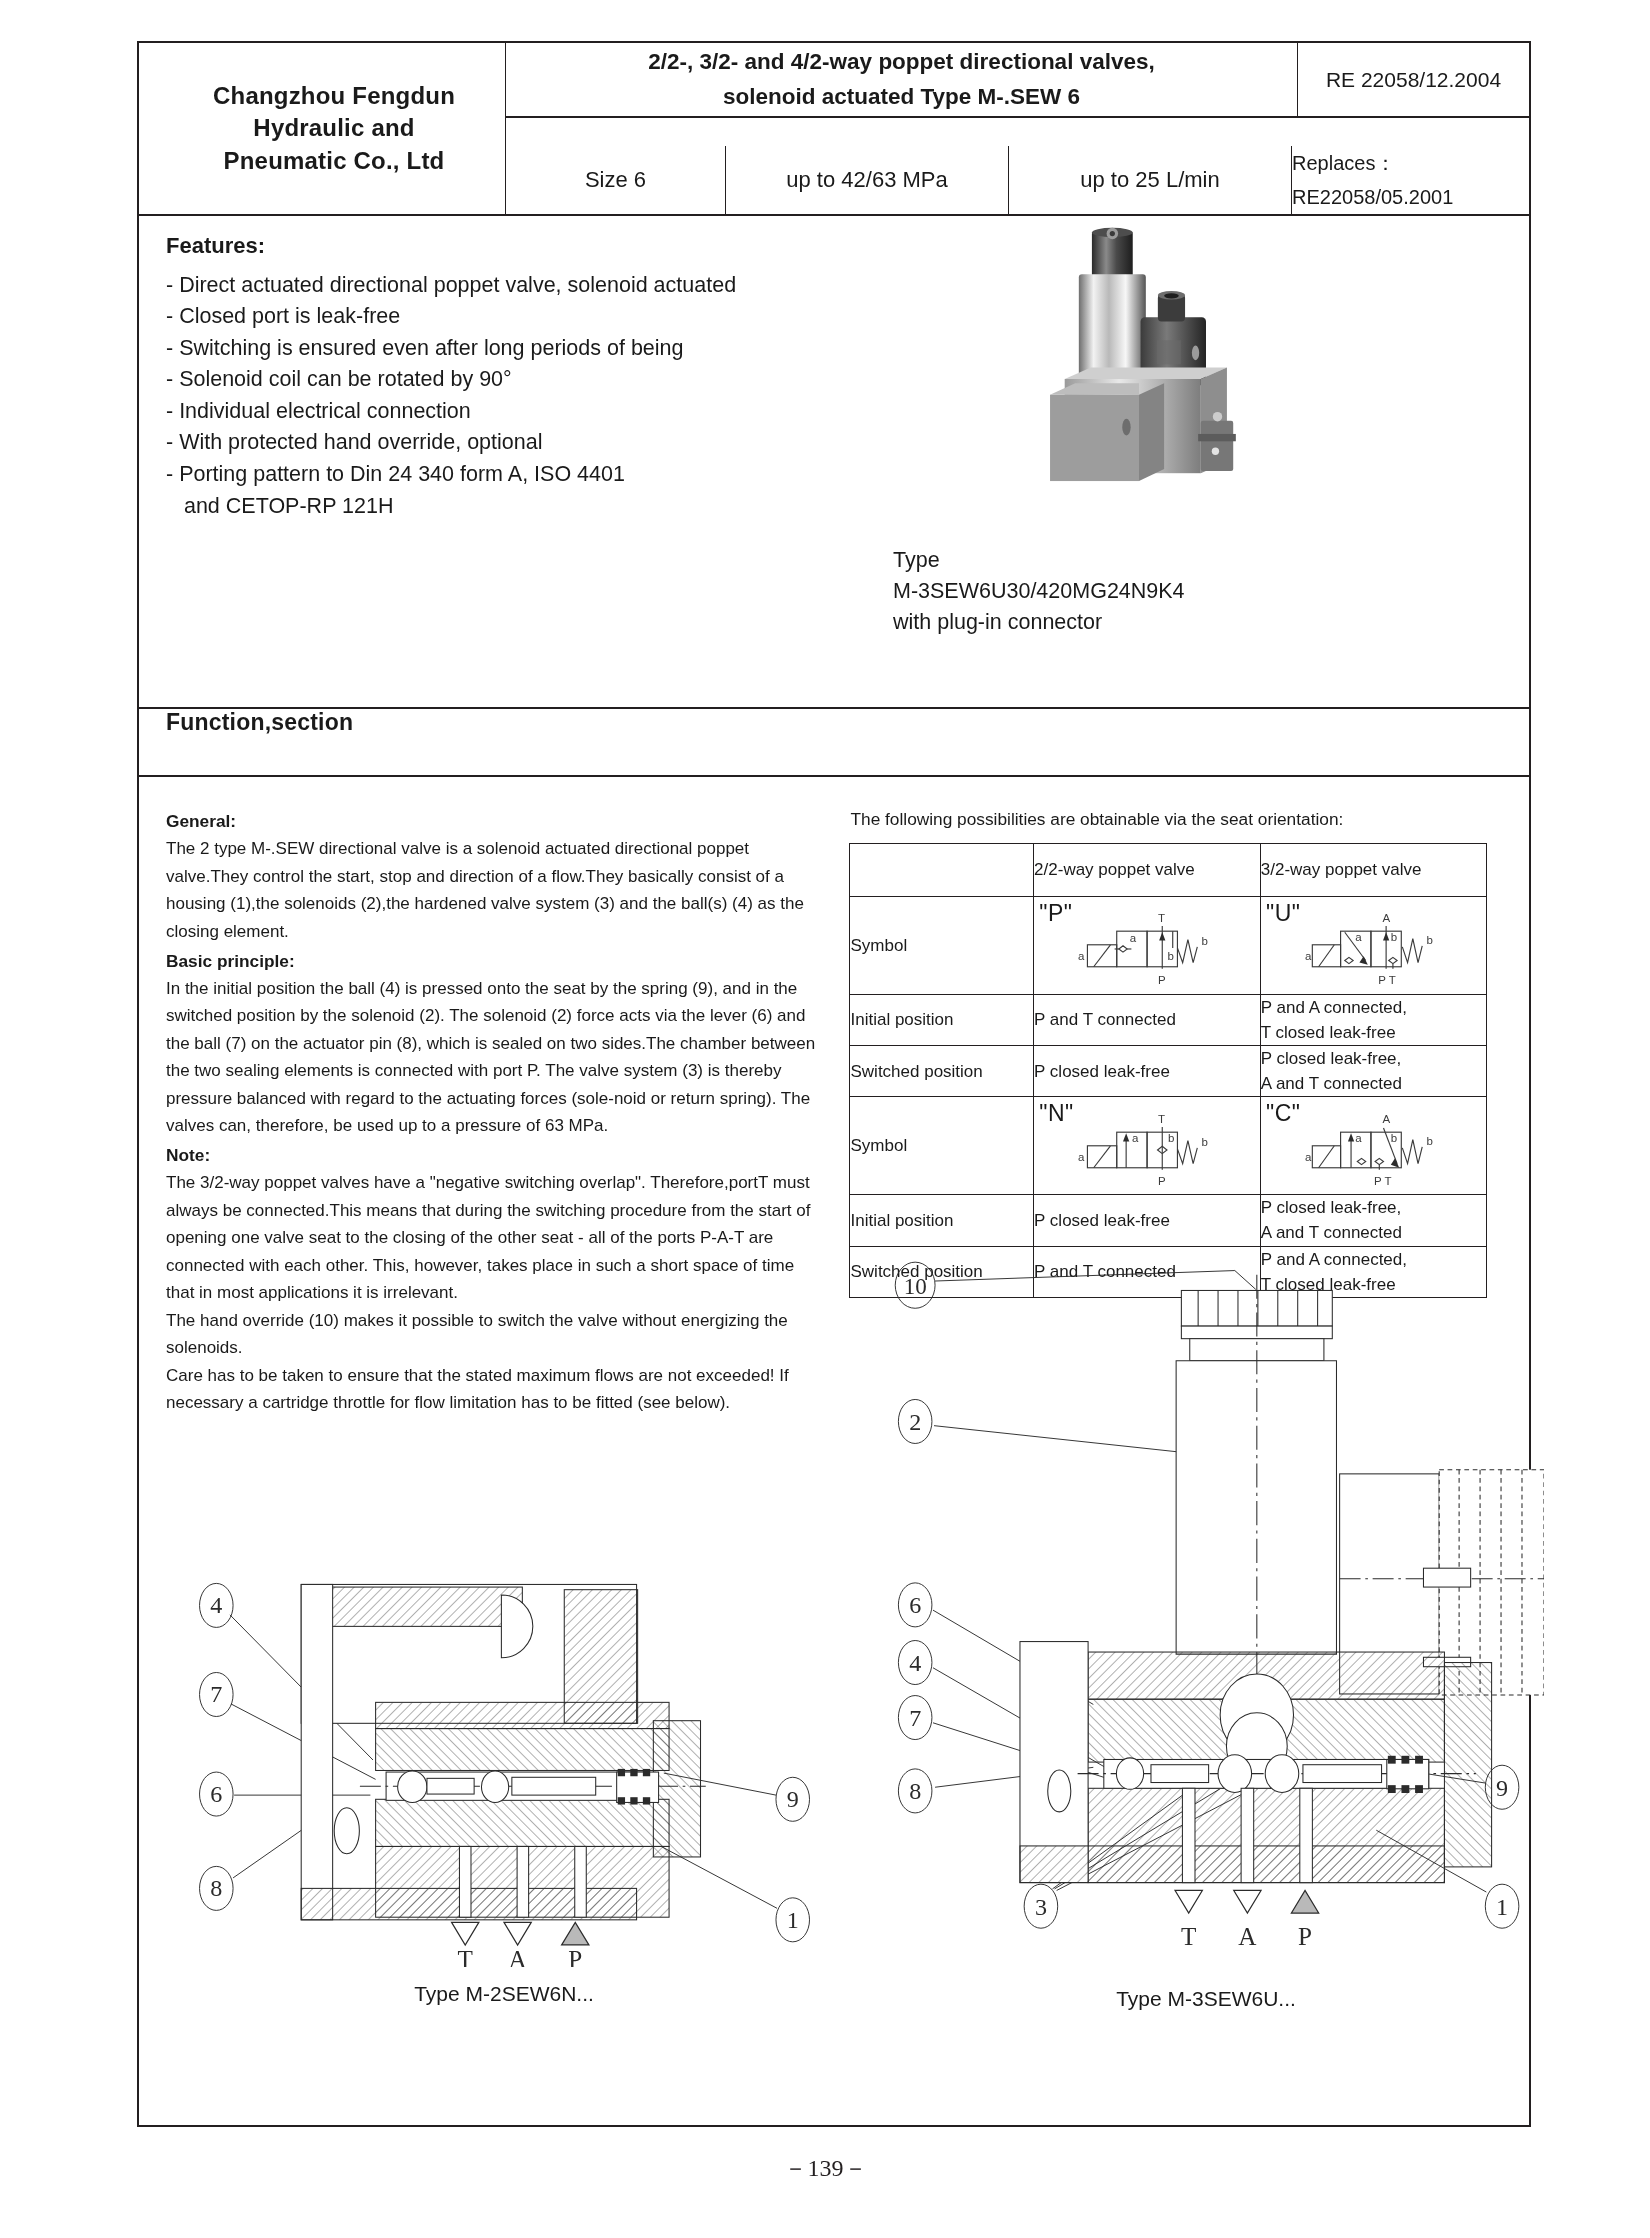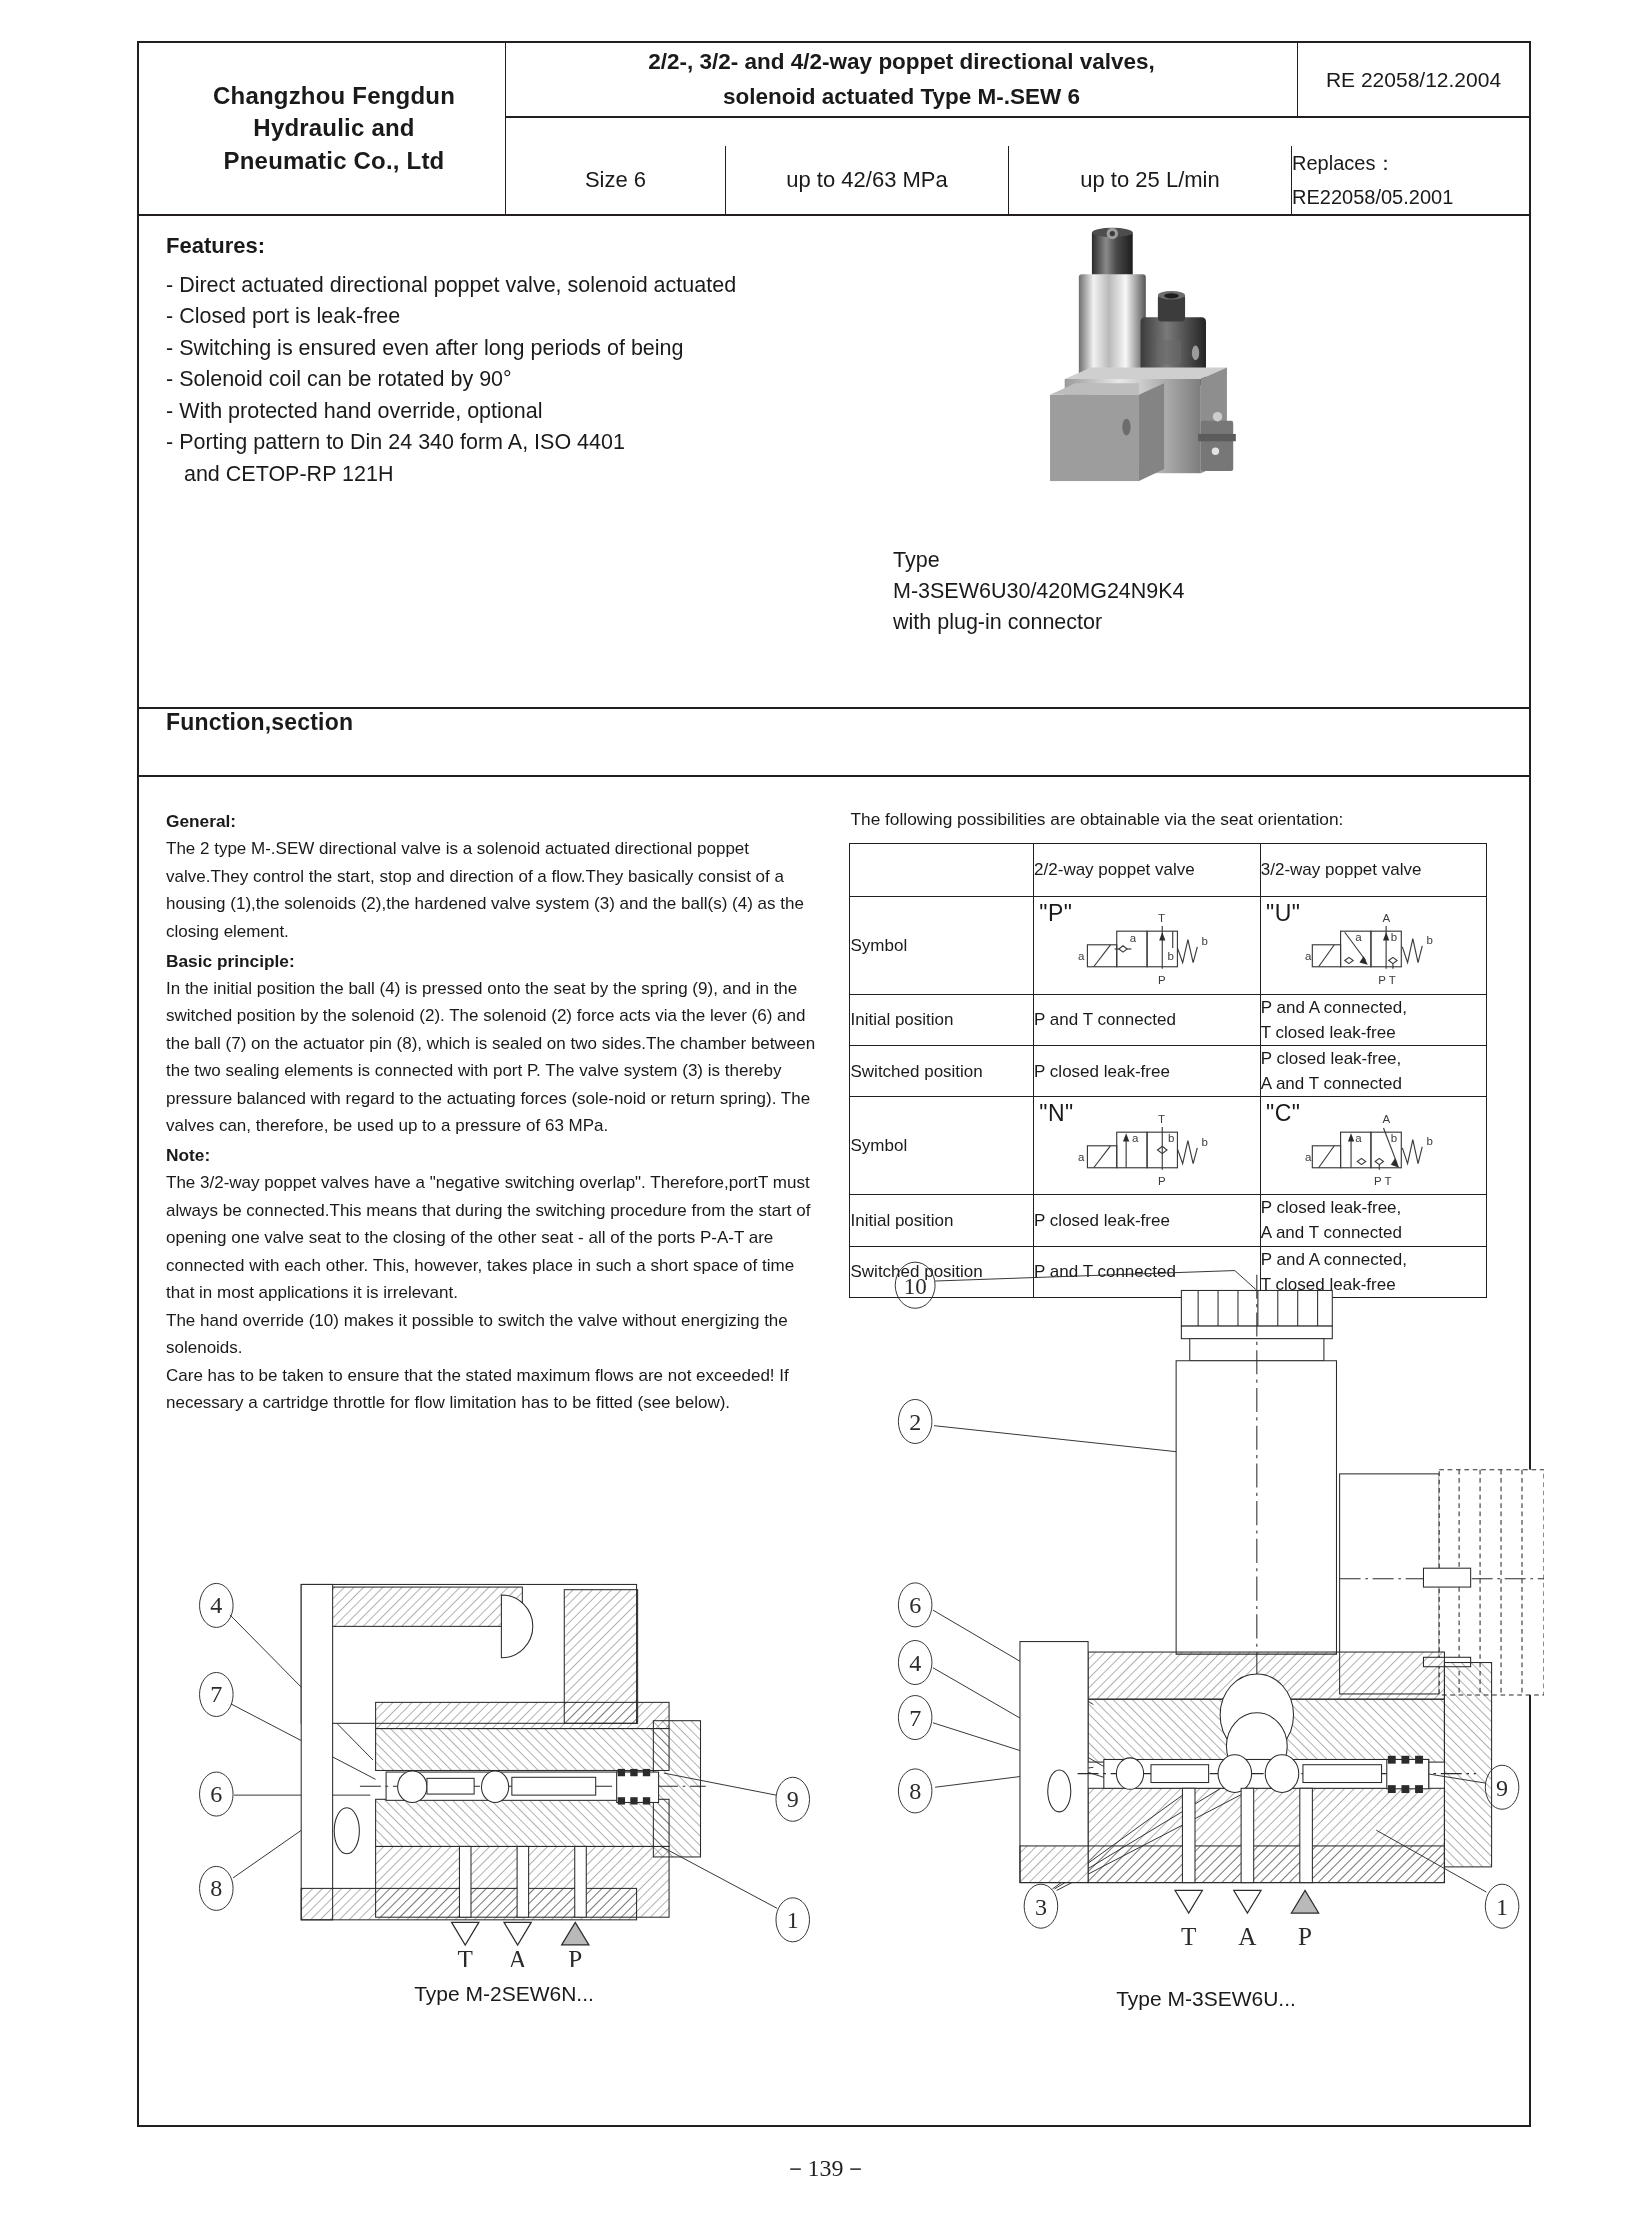--- a/index.html
+++ b/index.html
@@ -104,20 +104,21 @@
     </div>
   </div>
 
   <div class="feat-band">
     <div class="feat-left">
       <div class="feat-h">Features:</div>
       <div class="feat-li">- Direct actuated directional poppet valve, solenoid actuated</div>
       <div class="feat-li">- Closed port is leak-free</div>
       <div class="feat-li">- Switching is ensured even after long periods of being</div>
       <div class="feat-li">- Solenoid coil can be rotated by 90°</div>
+      <div class="feat-li">- Individual electrical connection</div>
       <div class="feat-li">- With protected hand override, optional</div>
       <div class="feat-li">- Porting pattern to Din 24 340 form A, ISO 4401</div>
       <div class="feat-li">   and CETOP-RP 121H</div>
     </div>
 
     <div class="feat-right">
 
       <svg class="photo" viewBox="0 0 520 600">
         <defs>
           <linearGradient id="gMetal" x1="0" y1="0" x2="1" y2="0">

